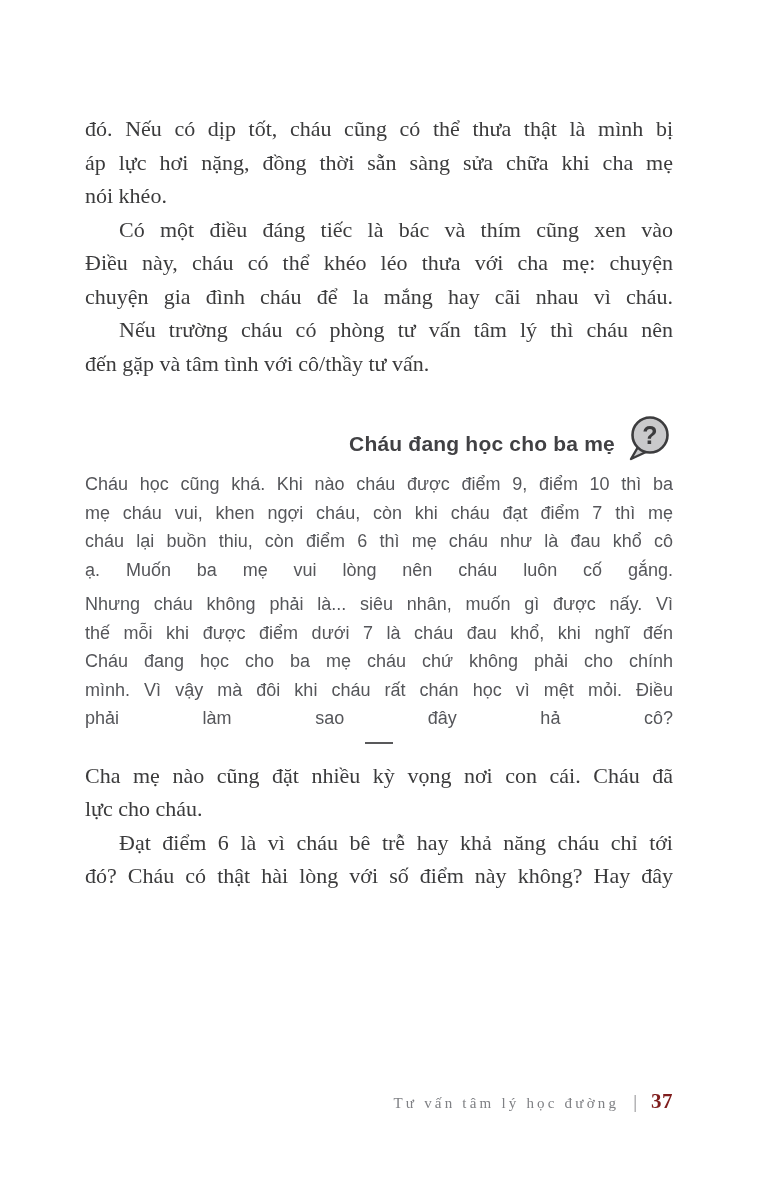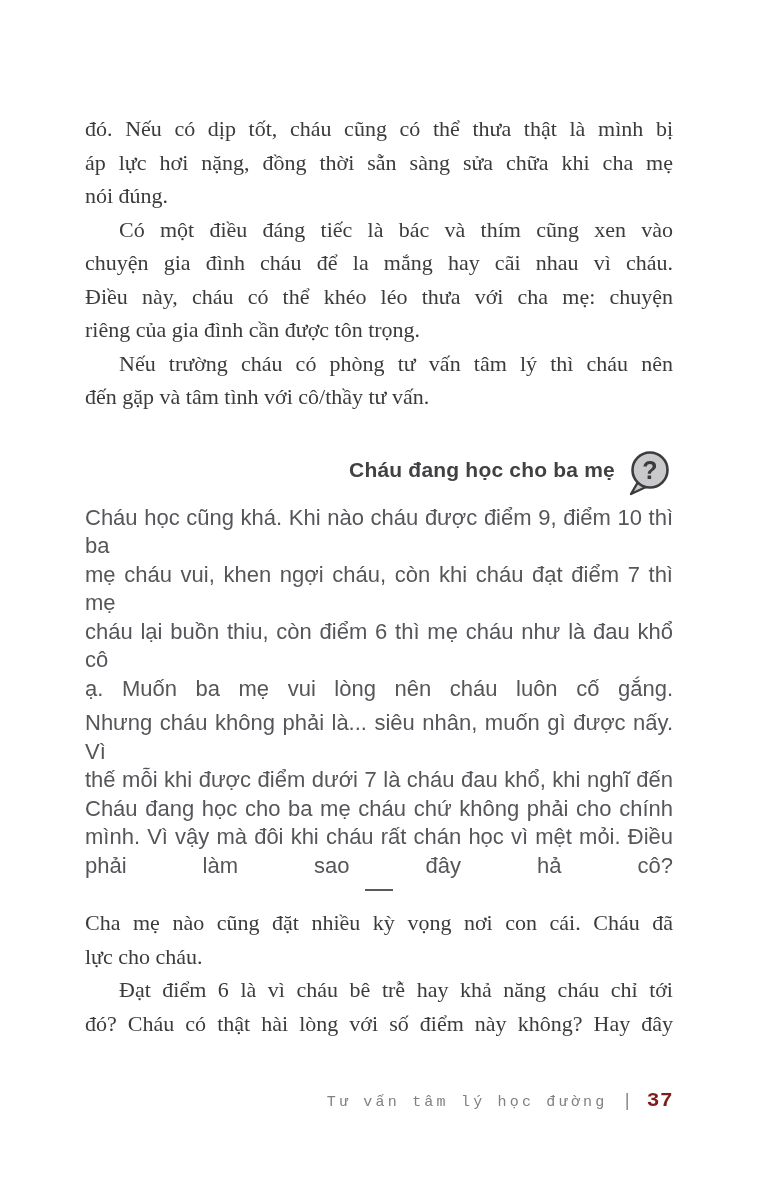--- a/index.html
+++ b/index.html
@@ -28,36 +28,37 @@
     text-align-last: justify;
     white-space: normal;
   }
   .line.end { text-align-last: left; }
   .line.indent { text-indent: 34px; }
   
   .heading-row {
     margin-top: 44px;
     display: flex;
     justify-content: flex-end;
+    align-items: center;
     gap: 10px;
     height: 40px;
   }
   .heading-row h2 {
     font-family: "Liberation Sans", "DejaVu Sans", sans-serif;
     font-size: 21px;
     font-weight: 700;
     color: #414144;
     letter-spacing: 0.2px;
   }
   .bubble-icon { width: 48px; height: 52px; margin-top: -10px; flex: 0 0 auto; }
   
   .sans { margin-top: 6px; }
   .sans .line {
     font-family: "Liberation Sans", "DejaVu Sans", sans-serif;
-    font-size: 22px;
+    font-size: 18px;
     line-height: 28.5px;
     color: #55565a;
     text-align: justify;
     text-align-last: justify;
   }
   .sans .par2 { margin-top: 6px; }
   
   .divider {
     width: 28px;
     height: 2px;
@@ -65,21 +66,21 @@
     margin: 9px auto 15px auto;
   }
   
   .footer {
     position: absolute;
     top: 1089px;
     right: 84px;
     display: flex;
     align-items: baseline;
     gap: 14px;
-    font-family: Liberation Mono, monospace;
+    font-family: Liberation Serif, serif;
     text-align: right;
   }
   .footer .book-title {
     font-size: 15px;
     color: #7f8084;
     letter-spacing: 3.2px;
   }
   .footer .sep {
     font-size: 19px;
     color: #8d8d90;
@@ -94,26 +95,25 @@
 </style>
 </head>
 <body>
 
 <div class="page">
   <div class="column">
 
     <div class="serif">
       <div class="line">đó. Nếu có dịp tốt, cháu cũng có thể thưa thật là mình bị</div>
       <div class="line">áp lực hơi nặng, đồng thời sẵn sàng sửa chữa khi cha mẹ</div>
-      <div class="line end">nói đúng.</div>
+      <div class="line end">nói khéo.</div>
 
       <div class="line indent">Có một điều đáng tiếc là bác và thím cũng xen vào</div>
+      <div class="line">Điều này, cháu có thể khéo léo thưa với cha mẹ: chuyện</div>
       <div class="line">chuyện gia đình cháu để la mắng hay cãi nhau vì cháu.</div>
-      <div class="line">Điều này, cháu có thể khéo léo thưa với cha mẹ: chuyện</div>
-      <div class="line end">riêng của gia đình cần được tôn trọng.</div>
 
       <div class="line indent">Nếu trường cháu có phòng tư vấn tâm lý thì cháu nên</div>
       <div class="line end">đến gặp và tâm tình với cô/thầy tư vấn.</div>
     </div>
 
     <div class="heading-row">
       <h2>Cháu đang học cho ba mẹ</h2>
       <span class="bubble-icon">
         <svg width="48" height="52" viewBox="0 0 48 52" xmlns="http://www.w3.org/2000/svg">
           <path d="M13 34 L6 46 L21 39 Z" fill="#c9c9cb" stroke="#3c3c3e" stroke-width="2.4" stroke-linejoin="round"></path>

